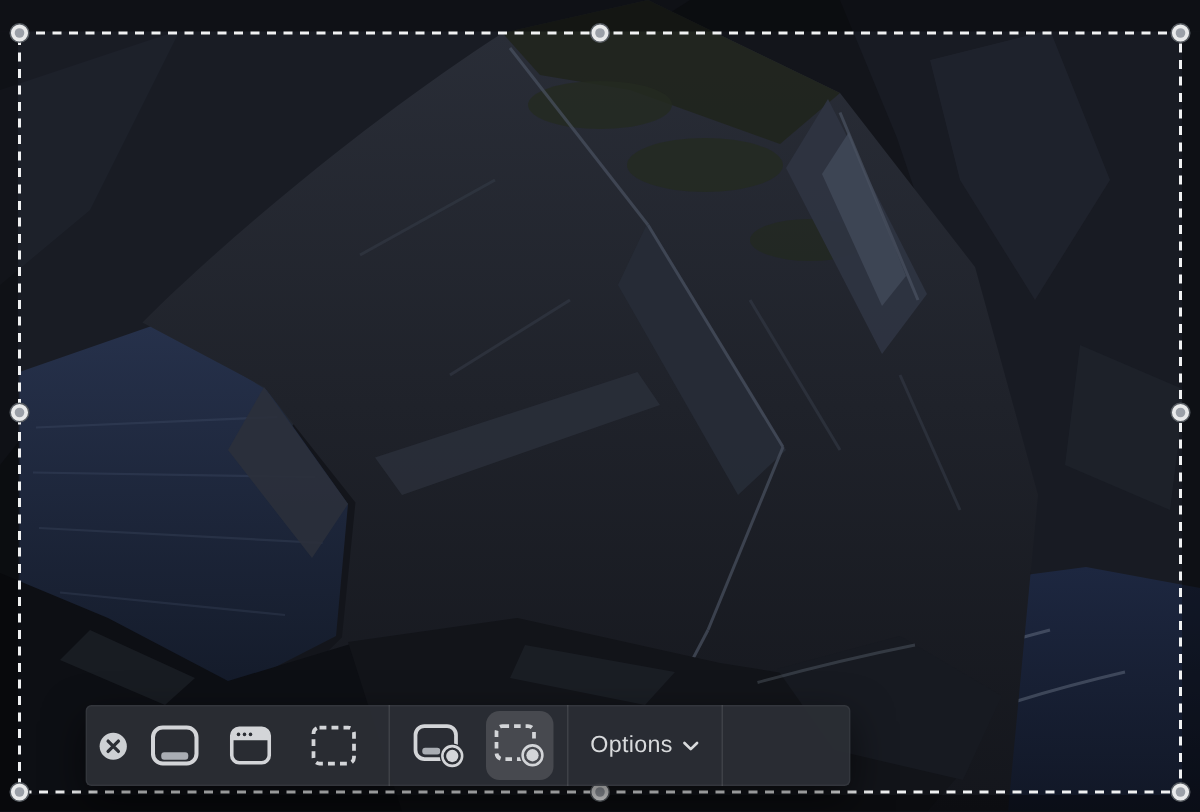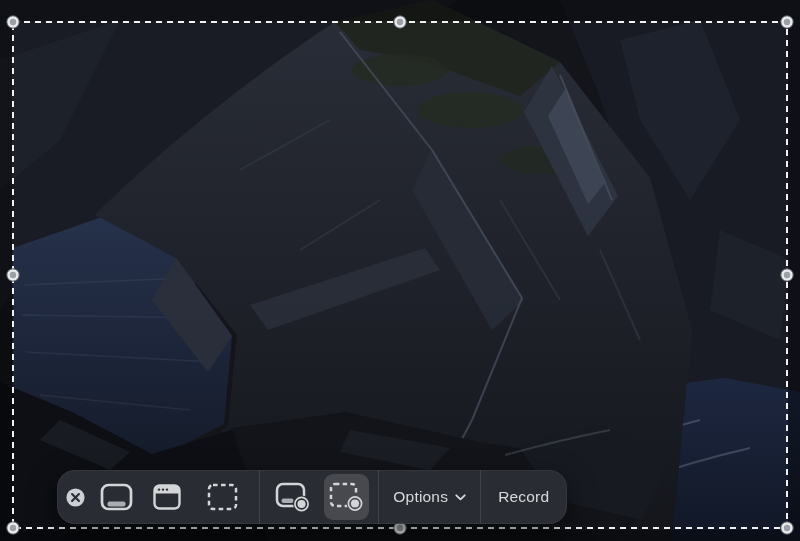--- a/index.html
+++ b/index.html
@@ -9,21 +9,21 @@
 
   .wallpaper{position:absolute;inset:0;z-index:0;display:block;}
 
   .selection-overlay{position:absolute;inset:0;z-index:2;display:block;}
 
   .toolbar{
     position:absolute;left:57px;top:470px;width:510px;height:54px;
     background:rgba(43,46,52,0.96);
     border:1px solid rgba(255,255,255,0.05);
     box-sizing:border-box;
-    border-radius:18px;
+    border-radius:4px;
     display:flex;align-items:center;
     box-shadow:0 10px 28px rgba(0,0,0,0.55);
     z-index:3;
   }
   .tool-btn{
     width:44px;height:46px;flex:0 0 auto;
     display:flex;align-items:center;justify-content:center;
     background:transparent;border:none;padding:0;border-radius:9px;
   }
   .tool-btn.selected{background:#47494f;width:45px;}
@@ -226,18 +226,15 @@
 
     <button class="text-btn options-btn">
       <span>Options</span>
       <svg class="icon" width="11" height="7" viewBox="0 0 11 7">
         <polyline points="1.3,1.3 5.5,5.4 9.7,1.3" fill="none" stroke="#d8dadc" stroke-width="1.8" stroke-linecap="round" stroke-linejoin="round"></polyline>
       </svg>
     </button>
 
     <div class="tb-divider"></div>
 
-    <button class="text-btn record-btn">
-      <span>Record</span>
-    </button>
 
   </div>
 </div>
 
 </body></html>

